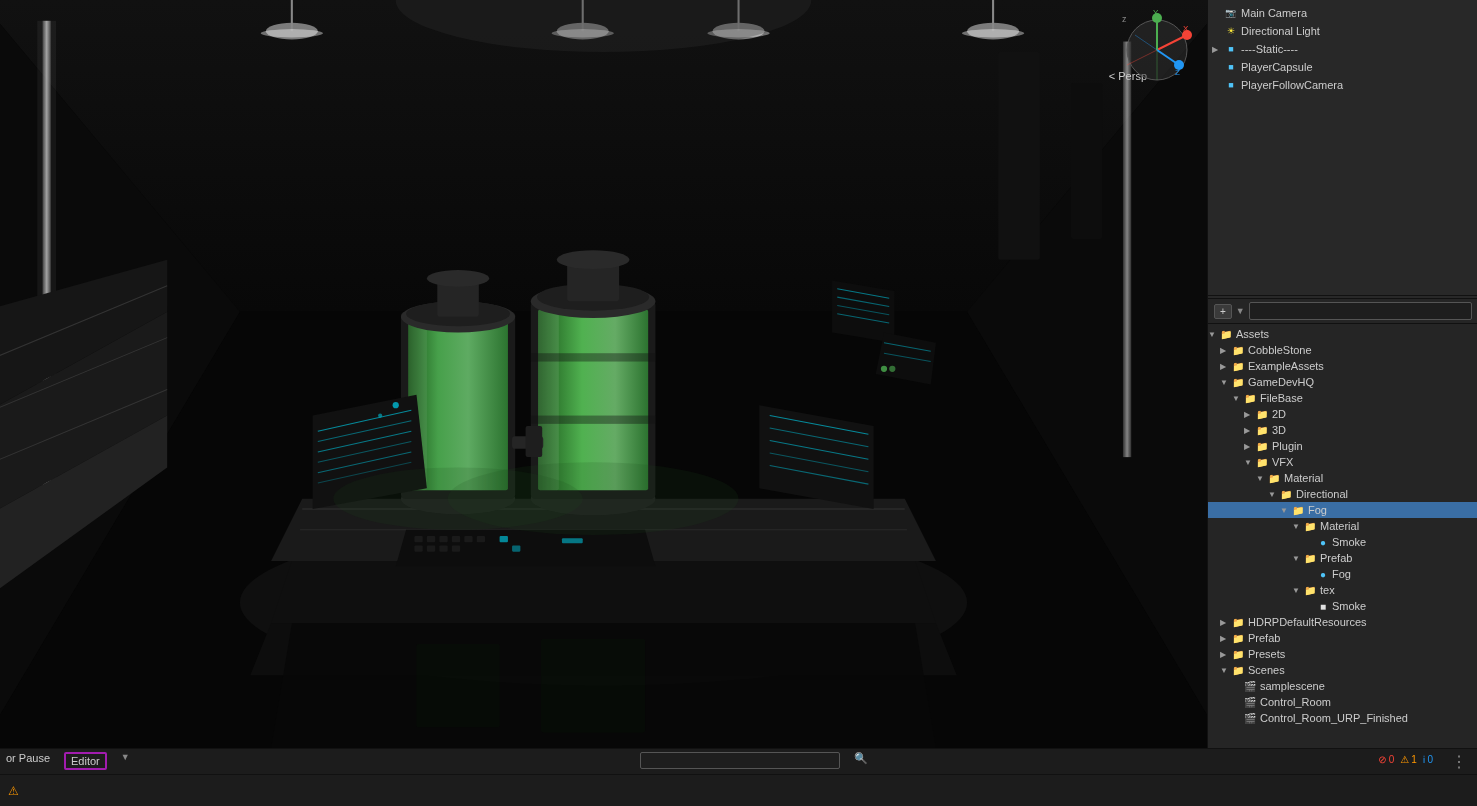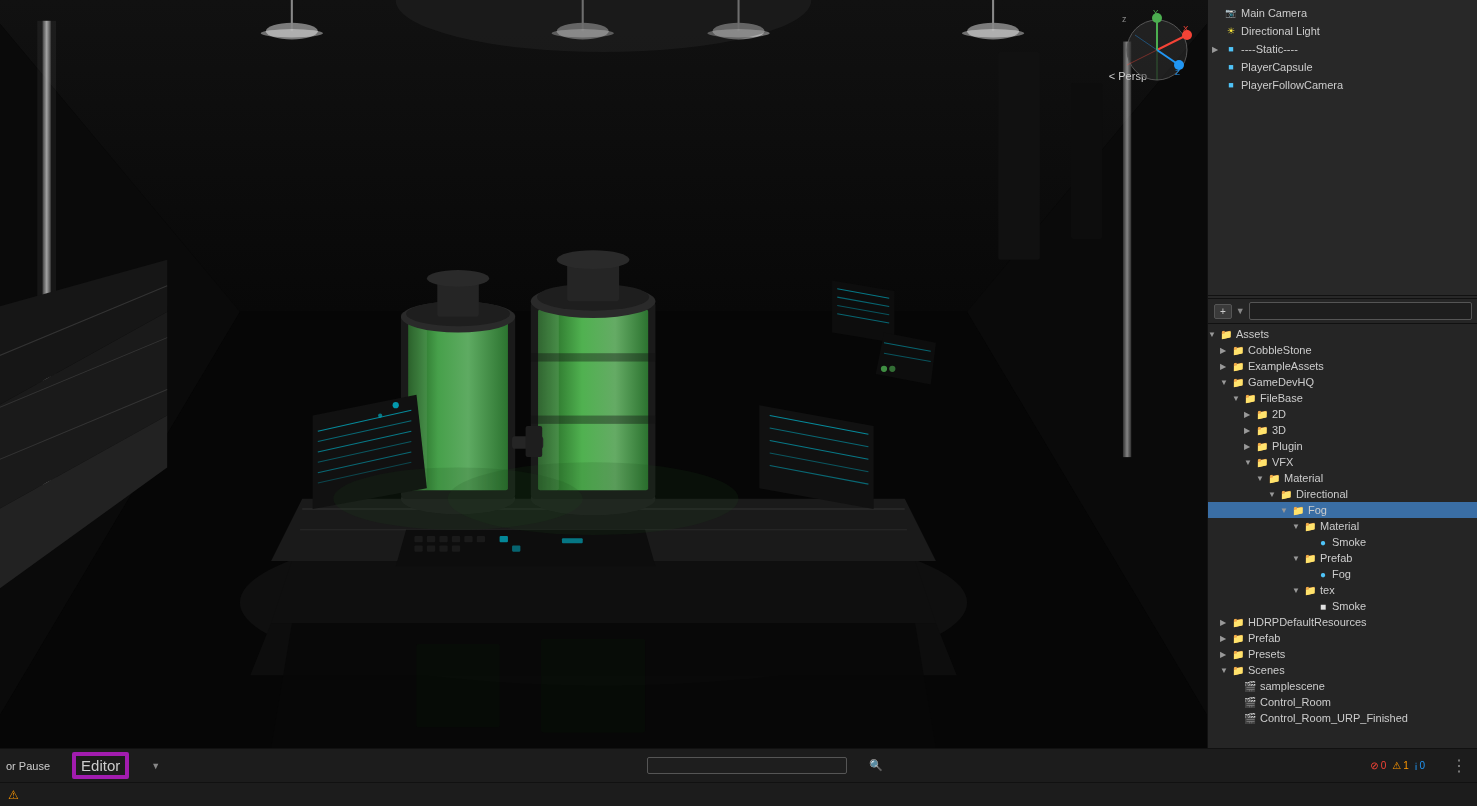--- a/index.html
+++ b/index.html
@@ -204,23 +204,23 @@
     .bottom-bar {
       height: 58px;
       background: #1c1c1c;
       border-top: 1px solid #111;
       display: flex;
       flex-direction: column;
     }
 
     .bottom-toolbar {
       display: flex;
-      align-items: center;
+      align-items: flex-start;
       padding: 3px 6px;
-      gap: 22px;
+      gap: 14px;
       border-bottom: 1px solid #111;
     }
 
     .bottom-console {
       flex: 1;
       padding: 3px 8px;
       font-size: 10px;
       color: #cc9900;
       overflow: hidden;
       white-space: nowrap;
@@ -680,21 +680,21 @@
               </div>
             </div>
         </div>
       </div>
     </div>
   </div>
 
   <div class="bottom-bar">
     <div class="bottom-toolbar">
       <span style="font-size:11px;color:#ccc;">or Pause</span>
-      <span style="font-size:15px;color:#ccc;cursor:pointer;border:4px solid #a21caf;padding:1px 5px;border-radius:2px;">Editor</span>
+      <span style="font-size:11px;color:#ccc;cursor:pointer;border:2px solid #a21caf;padding:1px 5px;border-radius:2px;">Editor</span>
       <span style="font-size:9px;color:#888;cursor:pointer;">▼</span>
 
       <input type="text" style="margin-left: auto; width: 200px; background: rgb(30, 30, 30); border: 1px solid rgb(85, 85, 85); color: rgb(204, 204, 204); padding: 2px 5px; font-size: 10px; border-radius: 2px;">
       <span style="font-size:11px;color:#888;">🔍</span>
 
       <div class="status-badges">
         <div class="badge badge-error">
           <span>⊘</span>
           <span>0</span>
         </div>

